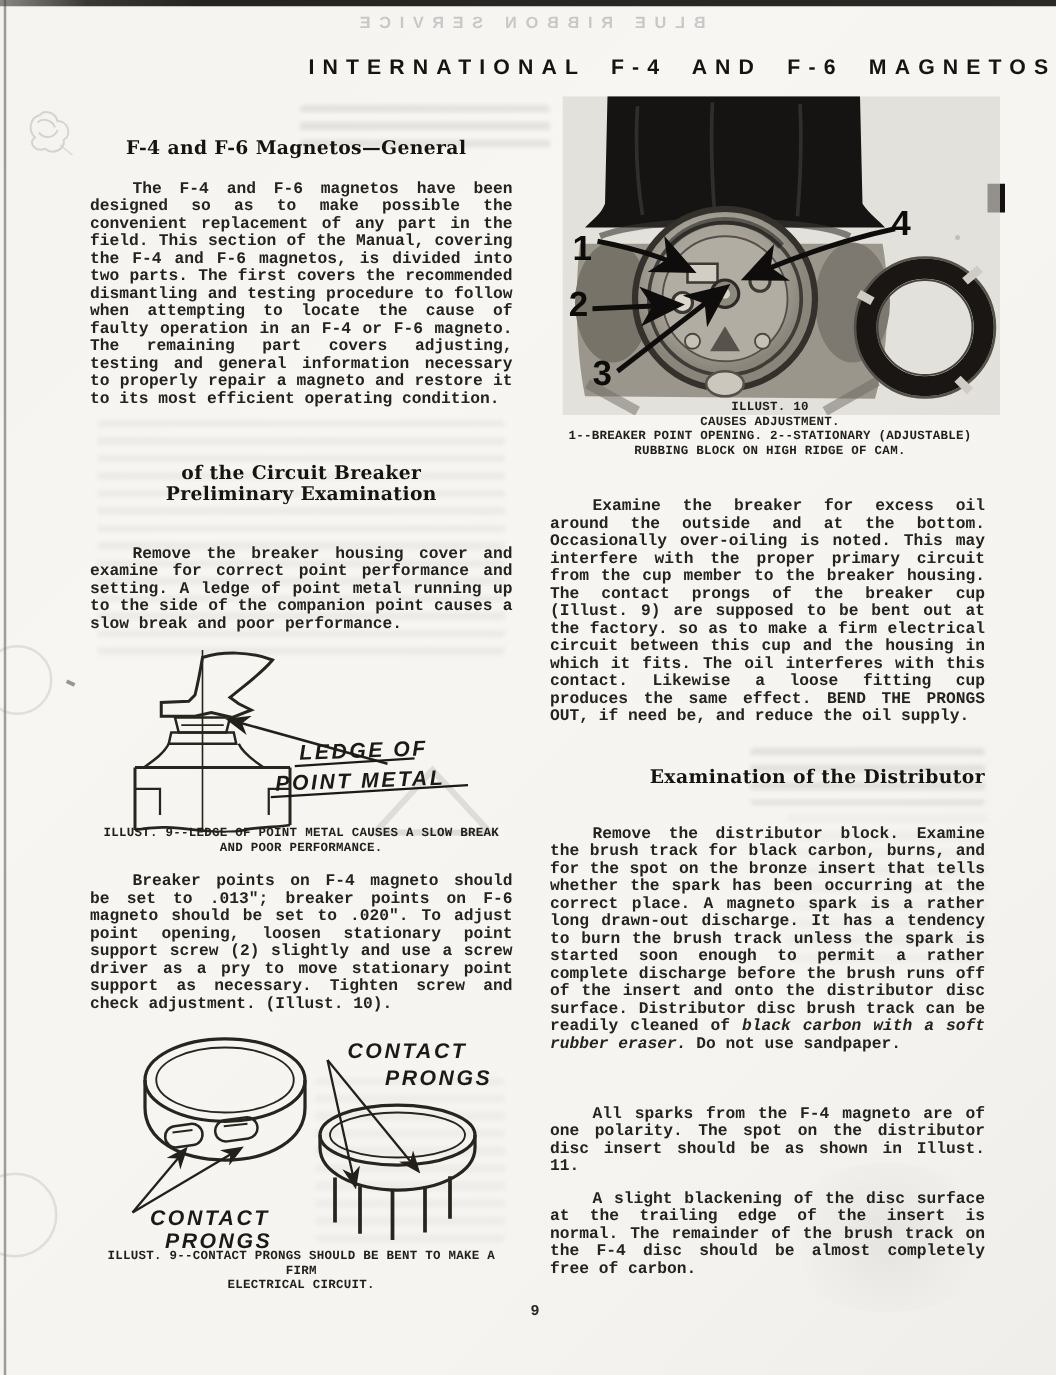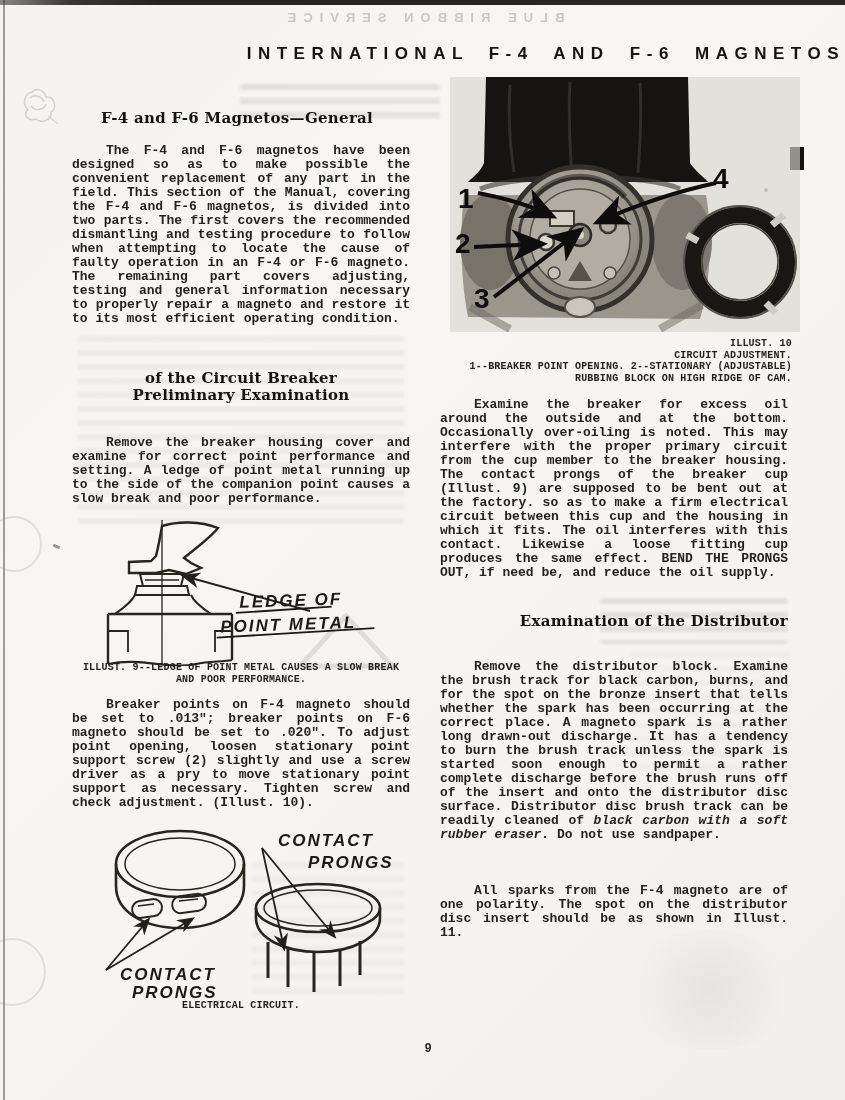--- a/index.html
+++ b/index.html
@@ -138,20 +138,21 @@
     </g>
     <g>
       <text class="hand" x="48" y="158" font-size="17">CONTACT</text>
       <text class="hand" x="60" y="176" font-size="17">PRONGS</text>
       <line x1="34" y1="148" x2="76" y2="98" stroke="#23201b" stroke-width="1.8" marker-end="url(#ah9)"></line>
       <line x1="34" y1="148" x2="120" y2="97" stroke="#23201b" stroke-width="1.8" marker-end="url(#ah9)"></line>
     </g>
   </svg>
 
   <div class="caption" style="top:1000px;left:72px;width:338px;">
+    <div>ILLUST. 9--CONTACT PRONGS SHOULD BE BENT TO MAKE A FIRM</div>
     <div>ELECTRICAL CIRCUIT.</div>
   </div>
 
   <svg style="position:absolute;top:77px;left:450px;" width="350" height="255" viewBox="0 0 350 255">
     <defs>
       <marker id="ah10" markerWidth="9" markerHeight="8" refX="7" refY="4" orient="auto">
         <path d="M9,4 L0,0 L2.5,4 L0,8 Z" fill="#0e0d0b"></path>
       </marker>
       <radialGradient id="plate" cx="45%" cy="40%">
         <stop offset="0%" stop-color="#bdb8ae"></stop>
@@ -199,31 +200,32 @@
       <text x="263" y="111">4</text>
     </g>
     <g stroke="#0e0d0b" stroke-width="4" fill="none">
       <path d="M28,116 Q70,124 100,138" marker-end="url(#ah10)"></path>
       <path d="M24,170 L90,167" marker-end="url(#ah10)"></path>
       <path d="M44,220 L128,155" marker-end="url(#ah10)"></path>
       <path d="M266,106 Q210,118 150,144" marker-end="url(#ah10)"></path>
     </g>
   </svg>
 
-  <div class="caption" style="top:338px;left:440px;width:352px;text-align:right;">
+  <div class="caption" style="top:321px;left:440px;width:352px;">
     <div>ILLUST. 10</div>
-    <div>CIRCUIT ADJUSTMENT.</div>
+    <div>CAUSES ADJUSTMENT.</div>
     <div>1--BREAKER POINT OPENING.   2--STATIONARY (ADJUSTABLE)</div>
     <div>RUBBING BLOCK ON HIGH RIDGE OF CAM.</div>
   </div>
 
   <div class="para indent" style="top:398px;left:440px;width:348px;">Examine the breaker for excess oil around the outside and at the bottom. Occasionally over-oiling is noted. This may interfere with the proper primary circuit from the cup member to the breaker housing. The contact prongs of the breaker cup (Illust. 9) are supposed to be bent out at the factory. so as to make a firm electrical circuit between this cup and the housing in which it fits. The oil interferes with this contact. Likewise a loose fitting cup produces the same effect. BEND THE PRONGS OUT, if need be, and reduce the oil supply.</div>
 
   <div class="heading" style="top:613px;left:440px;width:348px;text-align:right;">Examination of the Distributor</div>
 
   <div class="para indent" style="top:660px;left:440px;width:348px;"><span>Remove the distributor block. Examine the brush track for black carbon, burns, and for the spot on the bronze insert that tells whether the spark has been occurring at the correct place. A magneto spark is a rather long drawn-out discharge. It has a tendency to burn the brush track unless the spark is started soon enough to permit a rather complete discharge before the brush runs off of the insert and onto the distributor disc surface. Distributor disc brush track can be readily cleaned of </span><i>black carbon with a soft rubber eraser.</i><span> Do not use sandpaper.</span></div>
 
   <div class="para indent" style="top:884px;left:440px;width:348px;">All sparks from the F-4 magneto are of one polarity. The spot on the distributor disc insert should be as shown in Illust. 11.</div>
 
+  <div class="para indent" style="top:952px;left:440px;width:348px;">A slight blackening of the disc surface at the trailing edge of the insert is normal. The remainder of the brush track on the F-4 disc should be almost completely free of carbon.</div>
 
   <div class="pagenum">9</div>
 
 </div>
 
 </body></html>

